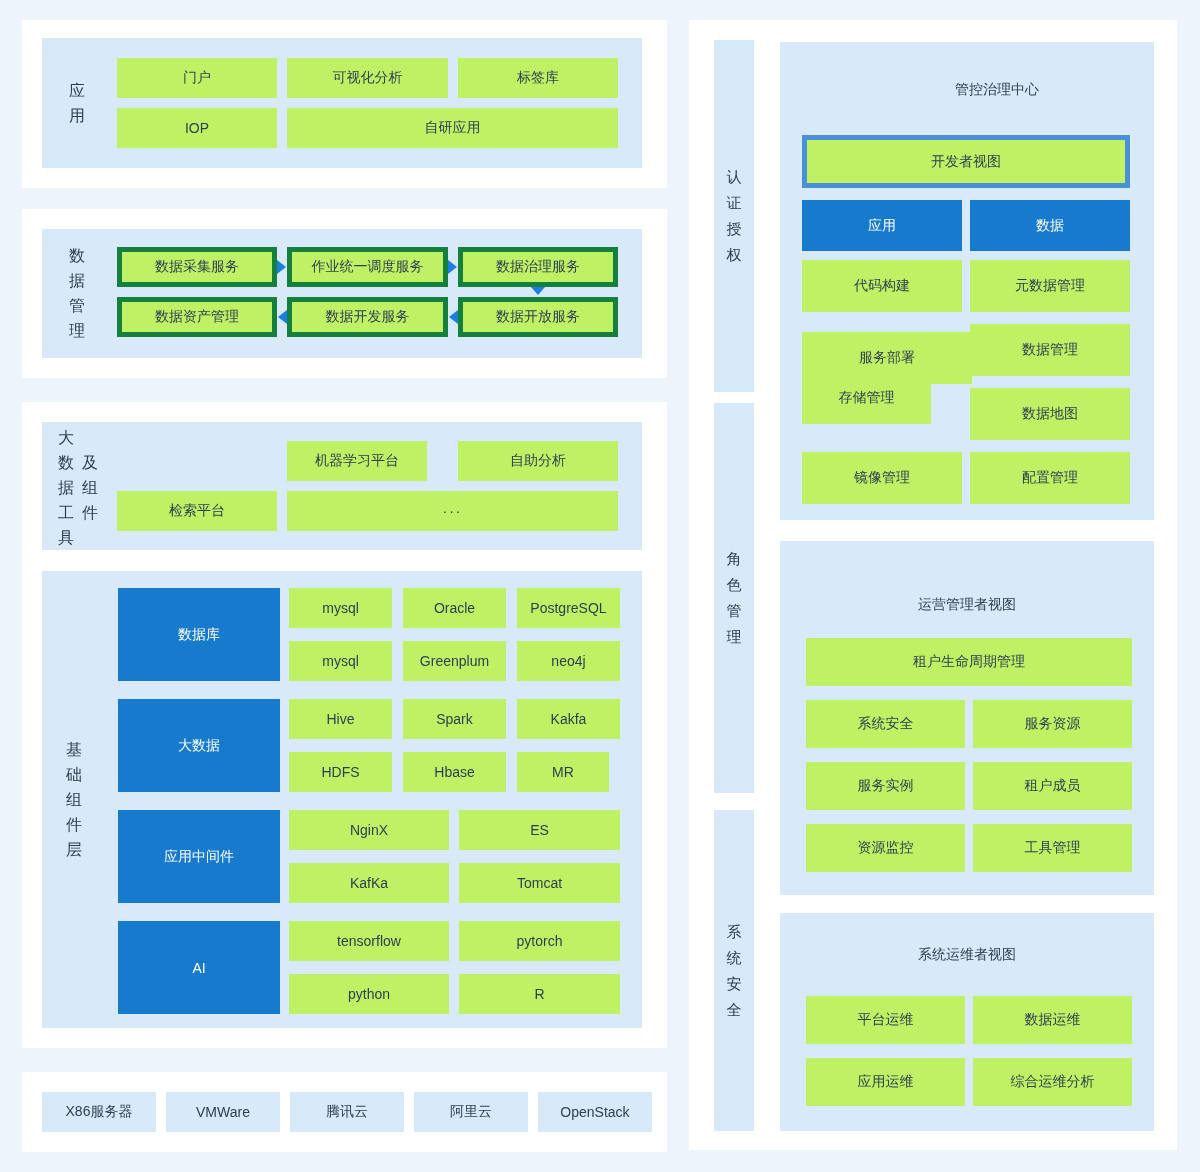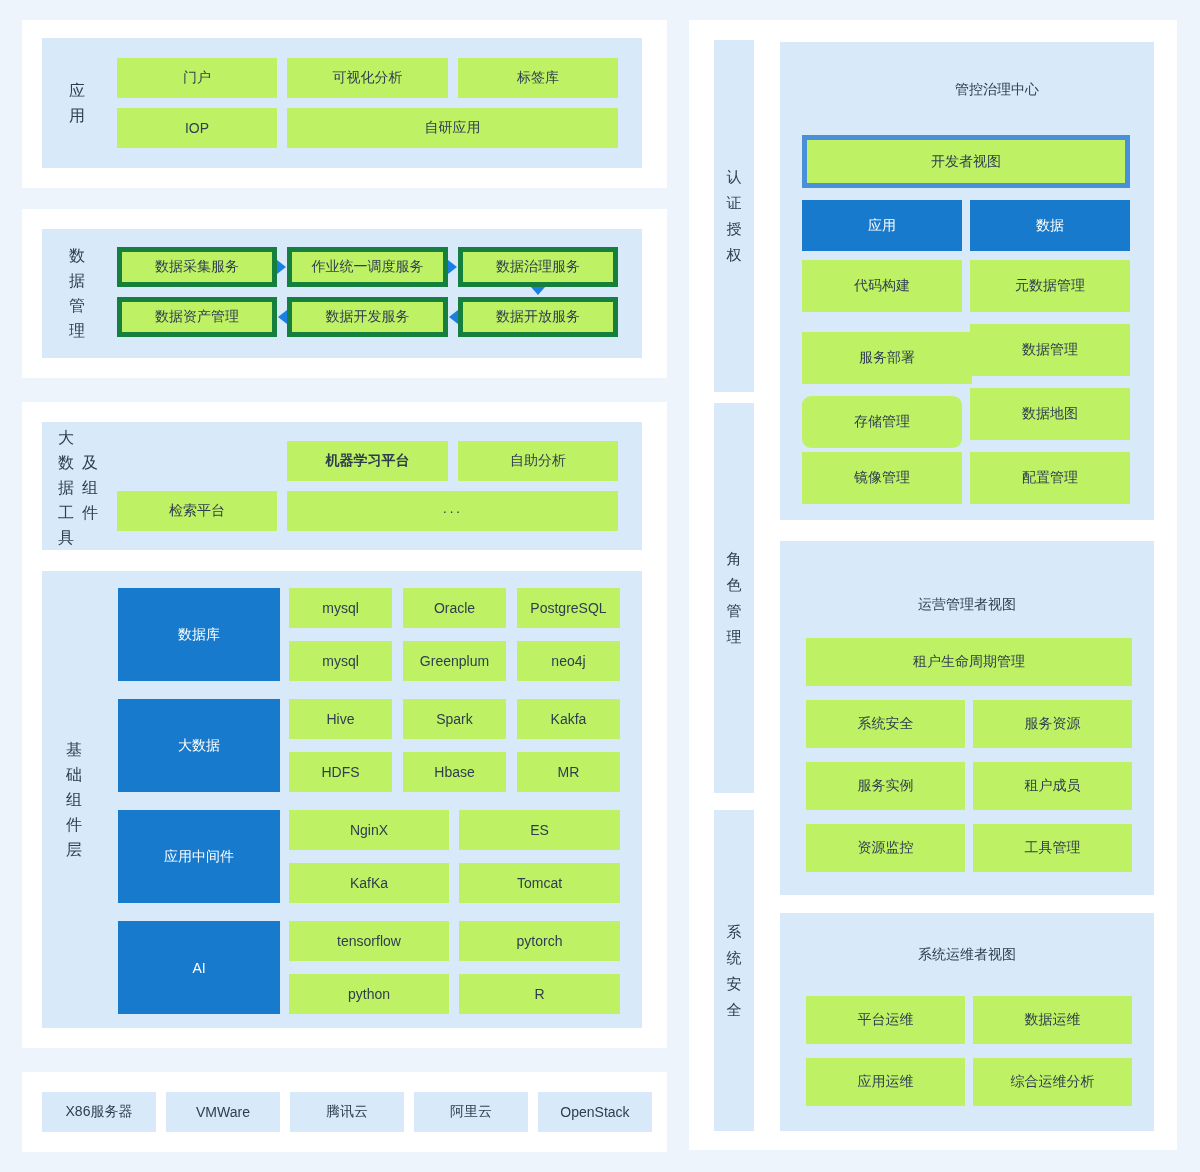--- a/index.html
+++ b/index.html
@@ -56,42 +56,42 @@
   <div class="arr-d" style="left:531px;top:287px;"></div>
   <div class="arr-l" style="left:278px;top:310px;"></div>
   <div class="arr-l" style="left:449px;top:310px;"></div>
 
   <div class="container" style="left:22px;top:402px;width:645px;height:646px;">
     <div class="panel" style="left:20px;top:20px;width:600px;height:128px;"></div>
     <div class="panel" style="left:20px;top:169px;width:600px;height:457px;"></div>
   </div>
   <div class="vcol" style="left:56px;top:425px;">大数据工具</div>
   <div class="vcol" style="left:80px;top:450px;">及组件</div>
-  <div class="b" style="left:287px;top:441px;width:161px;height:40px;font-weight:bold;">机器学习平台</div>
+  <div class="b" style="left:287px;top:441px;width:140px;height:40px;">机器学习平台</div>
   <div class="b" style="left:458px;top:441px;width:160px;height:40px;">自助分析</div>
   <div class="b" style="left:117px;top:491px;width:160px;height:40px;">检索平台</div>
   <div class="b" style="left:287px;top:491px;width:331px;height:40px;letter-spacing:2px;">···</div>
 
   <div class="vcol" style="left:64px;top:737px;">基础组件层</div>
 
   <div class="bl" style="left:118px;top:588px;width:162px;height:93px;">数据库</div>
   <div class="b" style="left:289px;top:588px;width:103px;height:40px;">mysql</div>
   <div class="b" style="left:403px;top:588px;width:103px;height:40px;">Oracle</div>
   <div class="b" style="left:517px;top:588px;width:103px;height:40px;">PostgreSQL</div>
   <div class="b" style="left:289px;top:641px;width:103px;height:40px;">mysql</div>
   <div class="b" style="left:403px;top:641px;width:103px;height:40px;">Greenplum</div>
   <div class="b" style="left:517px;top:641px;width:103px;height:40px;">neo4j</div>
 
   <div class="bl" style="left:118px;top:699px;width:162px;height:93px;">大数据</div>
   <div class="b" style="left:289px;top:699px;width:103px;height:40px;">Hive</div>
   <div class="b" style="left:403px;top:699px;width:103px;height:40px;">Spark</div>
   <div class="b" style="left:517px;top:699px;width:103px;height:40px;">Kakfa</div>
   <div class="b" style="left:289px;top:752px;width:103px;height:40px;">HDFS</div>
   <div class="b" style="left:403px;top:752px;width:103px;height:40px;">Hbase</div>
-  <div class="b" style="left:517px;top:752px;width:103px;height:40px;">MR</div>
+  <div class="b" style="left:517px;top:752px;width:92px;height:40px;">MR</div>
 
   <div class="bl" style="left:118px;top:810px;width:162px;height:93px;">应用中间件</div>
   <div class="b" style="left:289px;top:810px;width:160px;height:40px;">NginX</div>
   <div class="b" style="left:459px;top:810px;width:161px;height:40px;">ES</div>
   <div class="b" style="left:289px;top:863px;width:160px;height:40px;">KafKa</div>
   <div class="b" style="left:459px;top:863px;width:161px;height:40px;">Tomcat</div>
 
   <div class="bl" style="left:118px;top:921px;width:162px;height:93px;">AI</div>
   <div class="b" style="left:289px;top:921px;width:160px;height:40px;">tensorflow</div>
   <div class="b" style="left:459px;top:921px;width:161px;height:40px;">pytorch</div>
@@ -119,21 +119,21 @@
 
   <div class="panel" style="left:780px;top:42px;width:374px;height:478px;"></div>
   <div class="ptitle" style="left:780px;top:81px;padding-left:30px;">管控治理中心</div>
   <div class="b bb" style="left:802px;top:135px;width:328px;height:53px;border-color:#4a90d9;">开发者视图</div>
   <div class="bl" style="left:802px;top:200px;width:160px;height:51px;">应用</div>
   <div class="bl" style="left:970px;top:200px;width:160px;height:51px;">数据</div>
   <div class="b" style="left:802px;top:260px;width:160px;height:52px;">代码构建</div>
   <div class="b" style="left:970px;top:260px;width:160px;height:52px;">元数据管理</div>
   <div class="b" style="left:802px;top:324px;width:170px;height:52px;margin-top:8px;">服务部署</div>
   <div class="b" style="left:970px;top:324px;width:160px;height:52px;">数据管理</div>
-  <div class="b" style="left:802px;top:396px;width:160px;height:52px;border-radius:9px;">存储管理</div>
+  <div class="b" style="left:802px;top:372px;width:129px;height:52px;">存储管理</div>
   <div class="b" style="left:970px;top:388px;width:160px;height:52px;">数据地图</div>
   <div class="b" style="left:802px;top:452px;width:160px;height:52px;">镜像管理</div>
   <div class="b" style="left:970px;top:452px;width:160px;height:52px;">配置管理</div>
 
   <div class="panel" style="left:780px;top:541px;width:374px;height:354px;"></div>
   <div class="ptitle" style="left:780px;top:596px;">运营管理者视图</div>
   <div class="b" style="left:806px;top:638px;width:326px;height:48px;">租户生命周期管理</div>
   <div class="b" style="left:806px;top:700px;width:159px;height:48px;">系统安全</div>
   <div class="b" style="left:973px;top:700px;width:159px;height:48px;">服务资源</div>
   <div class="b" style="left:806px;top:762px;width:159px;height:48px;">服务实例</div>

